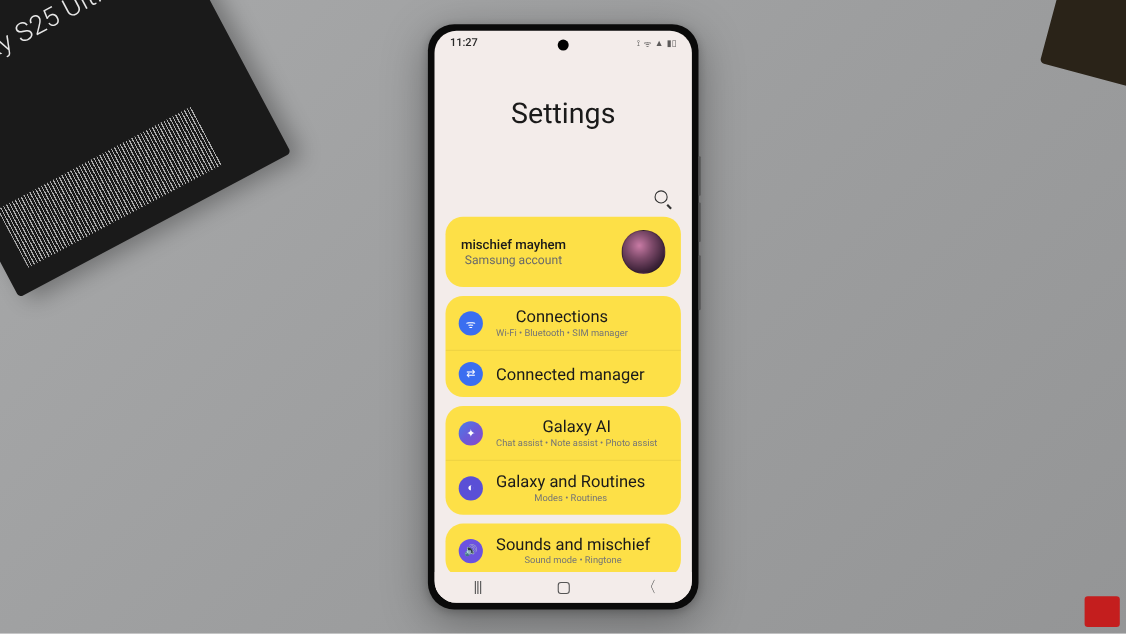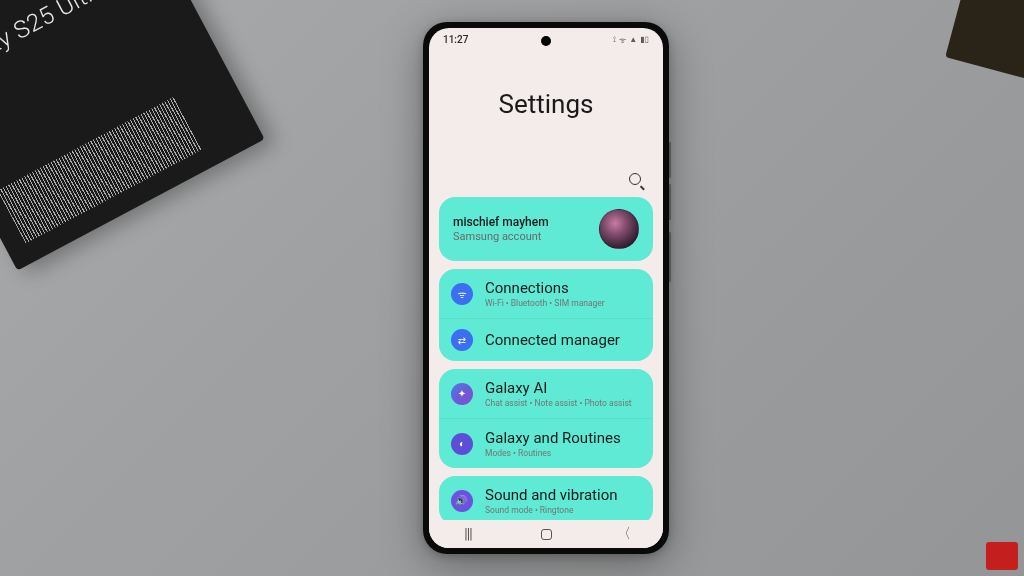--- a/index.html
+++ b/index.html
@@ -72,21 +72,20 @@
     position: absolute;
     left: 50%;
     top: 50%;
     transform: translate(-50%, -50%);
     width: 246px;
     height: 532px;
     background: #0a0a0a;
     border-radius: 24px;
     box-shadow: 0 10px 40px rgba(0,0,0,0.35), 0 2px 8px rgba(0,0,0,0.2);
     padding: 6px;
-    margin-left: 34px;
   }
   .phone-side-btn {
     position: absolute;
     right: -2px;
     width: 2px;
     background: #555;
     border-radius: 1px;
   }
   .phone-side-btn.b1 { top: 120px; height: 36px; }
   .phone-side-btn.b2 { top: 162px; height: 36px; }
@@ -171,24 +170,25 @@
     transform: rotate(45deg);
     bottom: 1px;
     right: 0;
   }
 
   
   .settings-content {
     padding: 0 10px;
   }
   .card {
-    background: #5eead4;
+    background: #fde047;
     border-radius: 16px;
     margin-bottom: 8px;
     overflow: hidden;
+    text-align: center;
   }
   .card.single { border-radius: 16px; }
 
   
   .account-row {
     display: flex;
     align-items: center;
     justify-content: space-between;
     padding: 12px 14px;
   }
@@ -354,21 +354,21 @@
               <div class="row-text">
                 <div class="title">Galaxy and Routines</div>
                 <div class="sub">Modes • Routines</div>
               </div>
             </div>
           </div>
           <div class="card">
             <div class="list-row">
               <div class="row-icon ic-sound">🔊</div>
               <div class="row-text">
-                <div class="title">Sound and vibration</div>
+                <div class="title">Sounds and mischief</div>
                 <div class="sub">Sound mode • Ringtone</div>
               </div>
             </div>
           </div>
         </div>
 
     </div>
 
     <div class="nav-bar">
       <div class="nav-icon nav-recent">|||</div>

